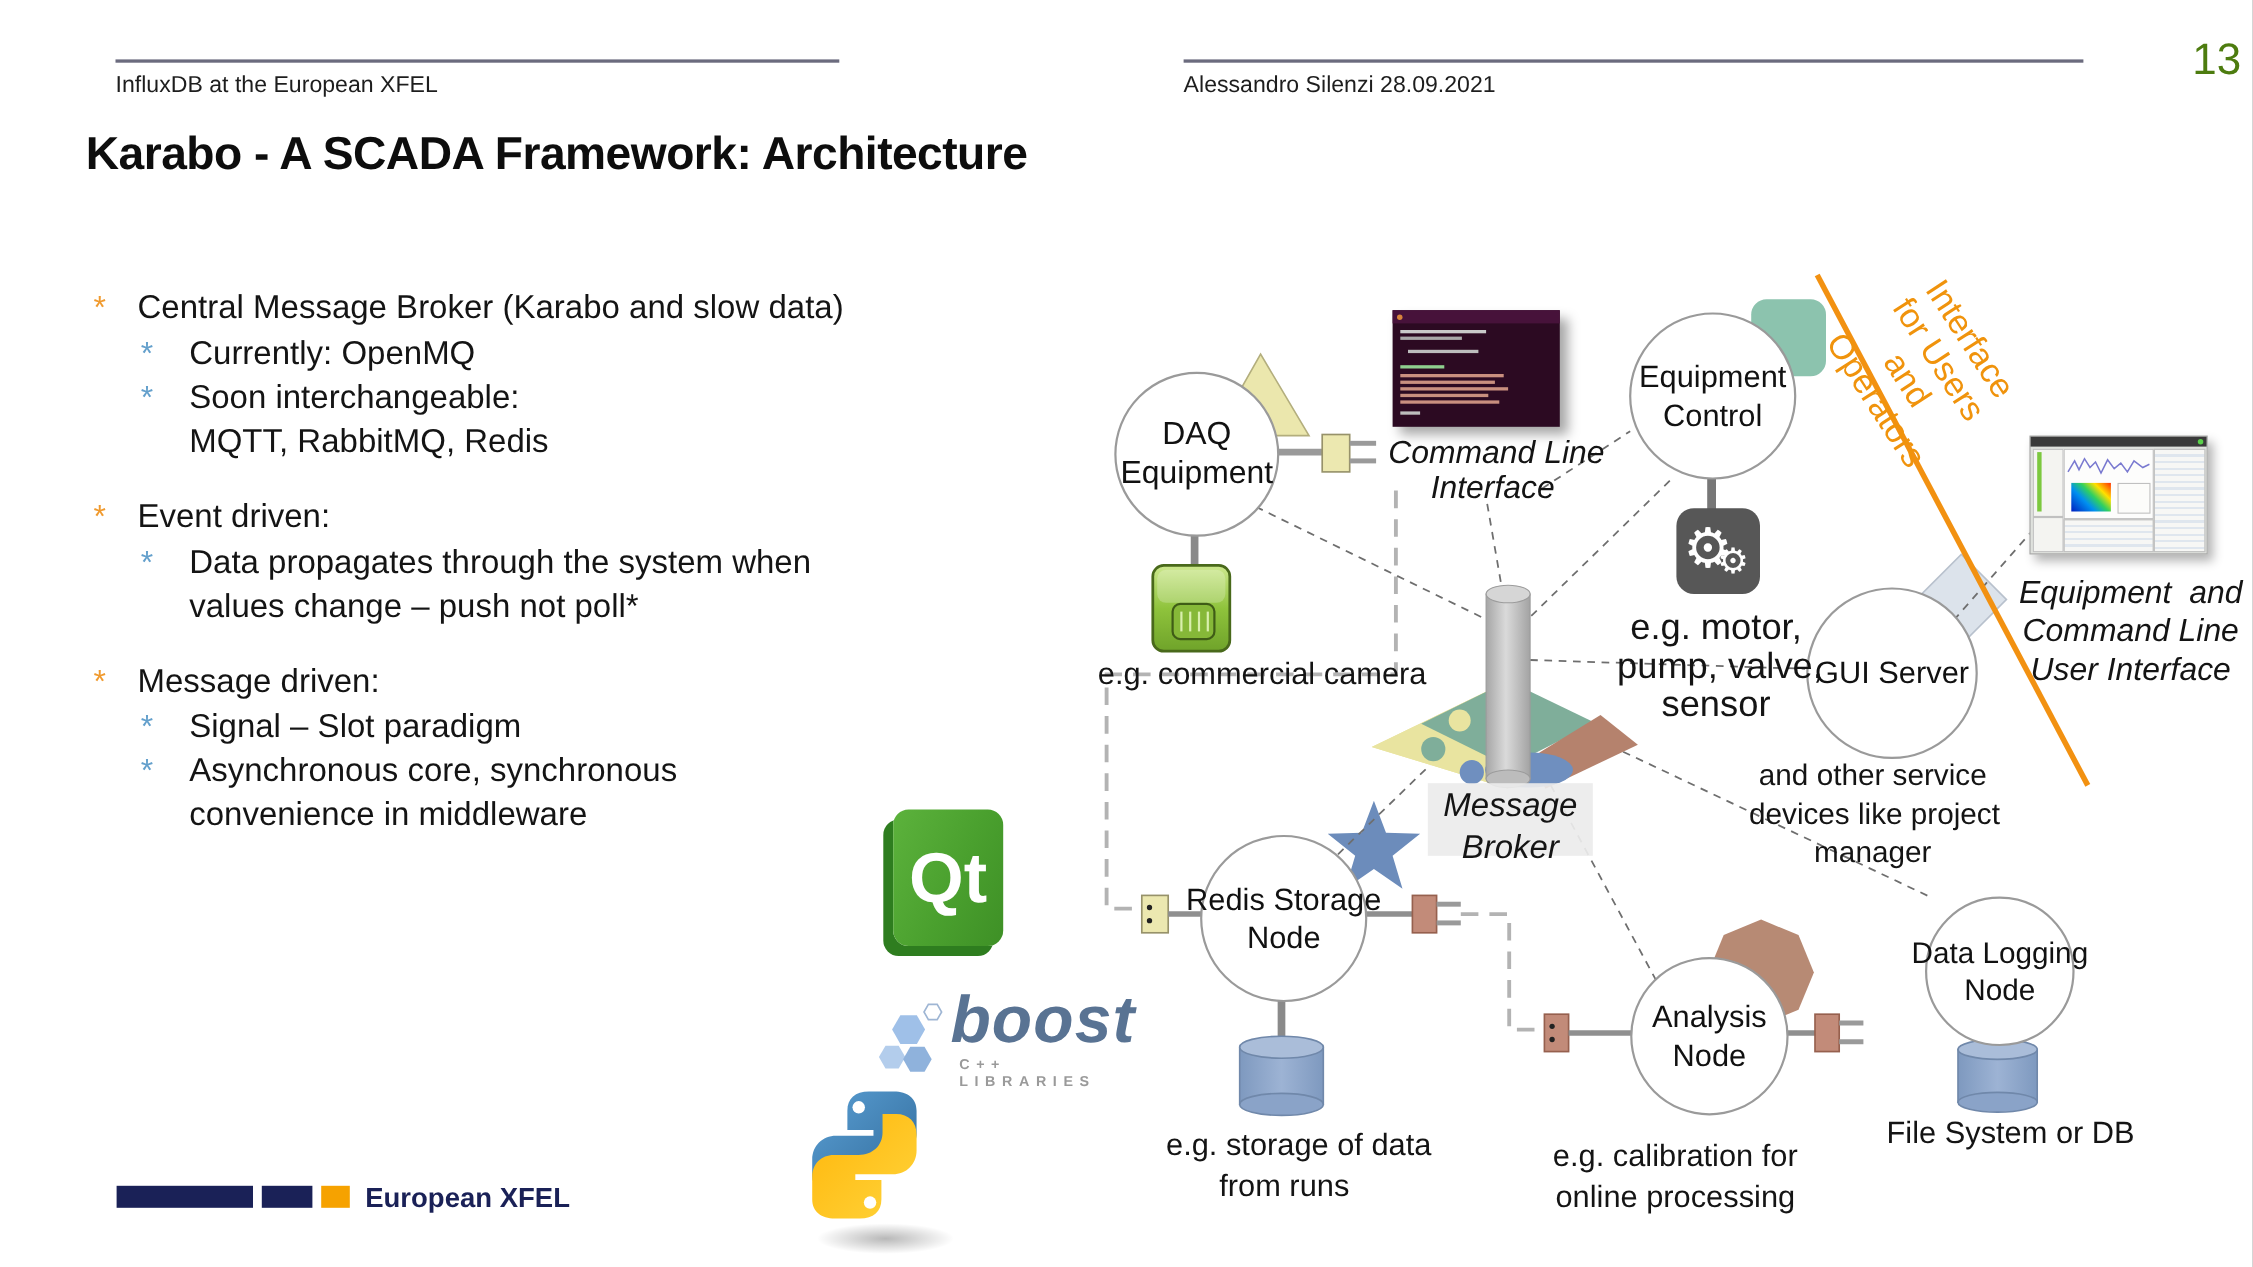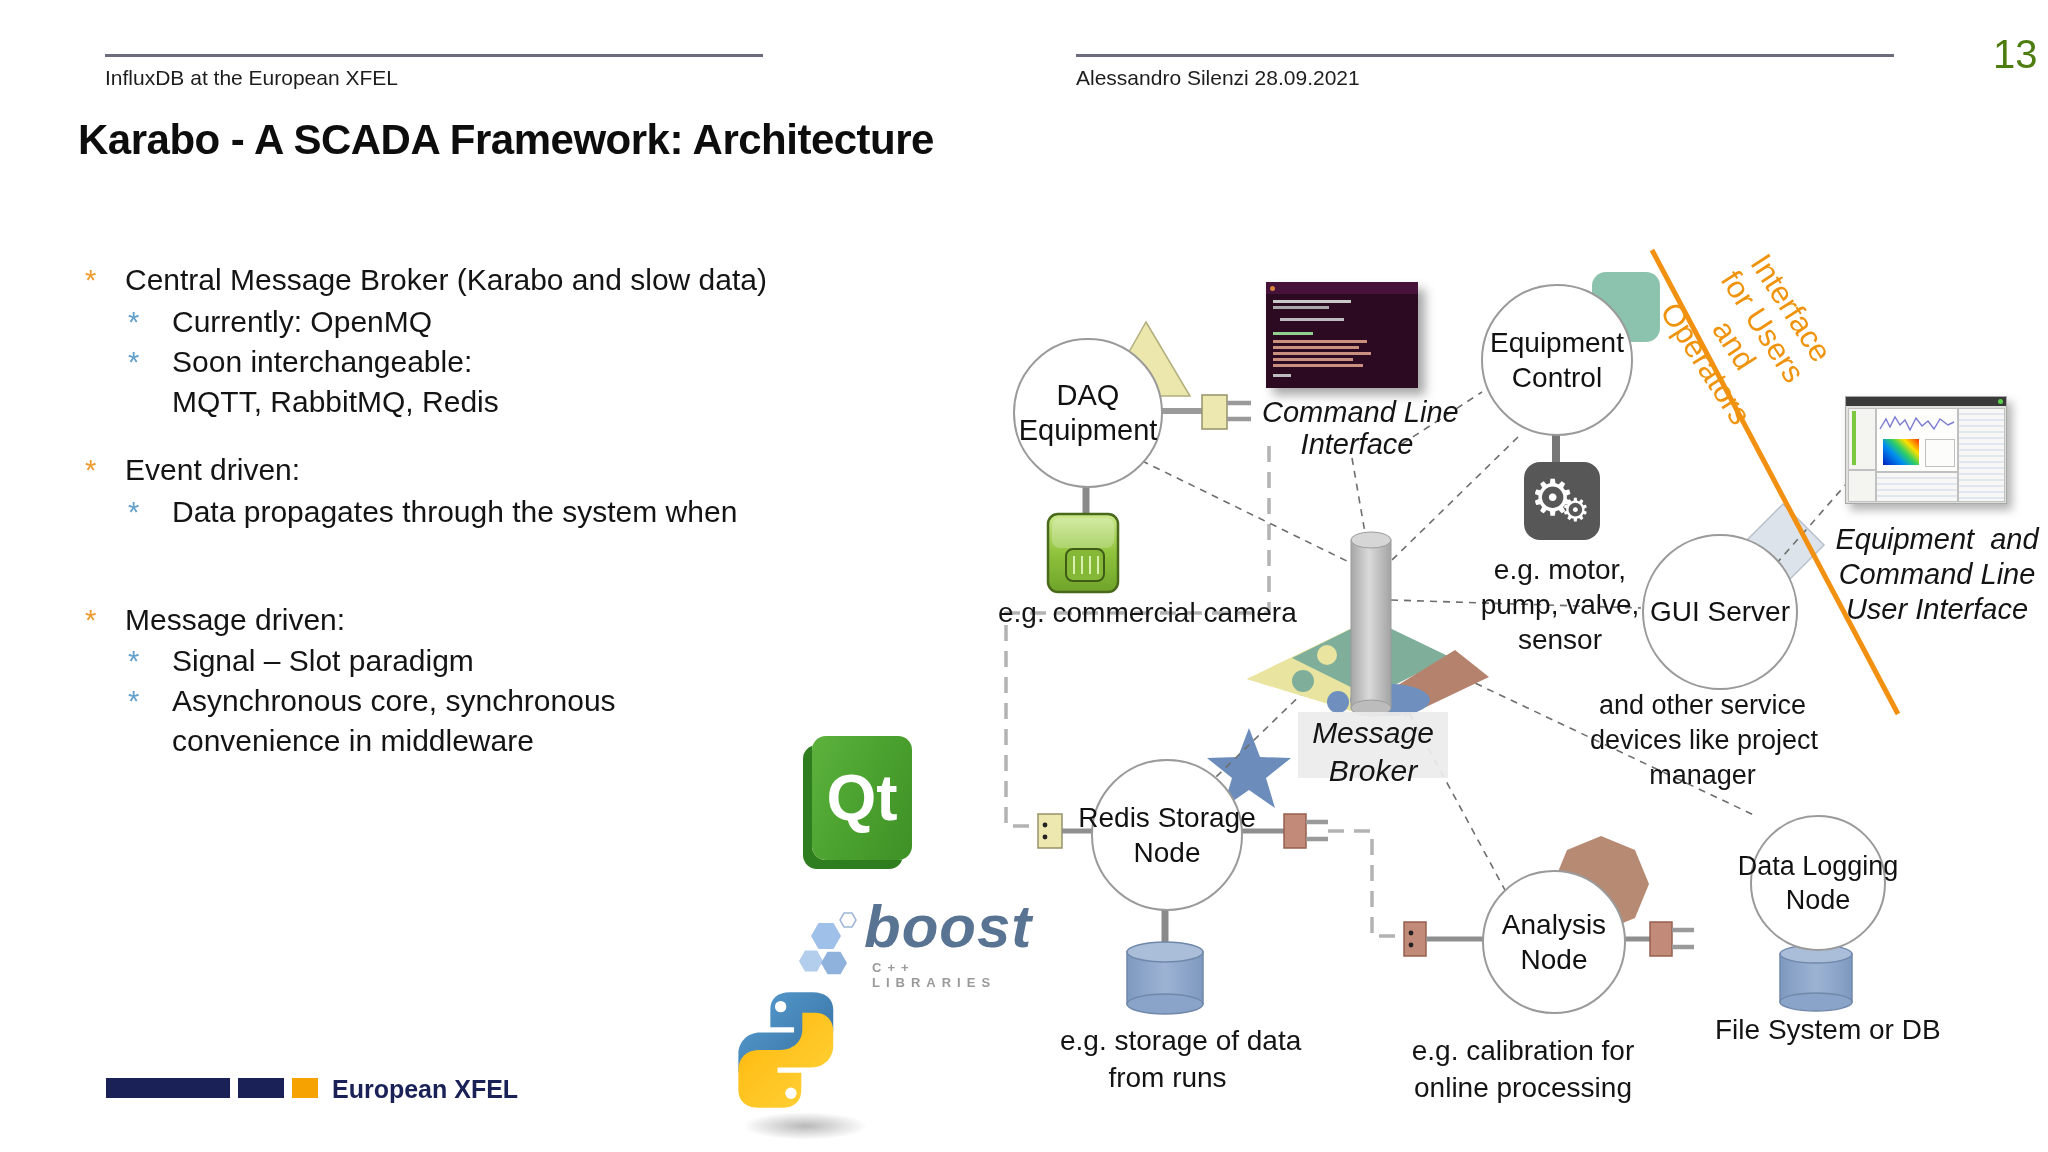--- a/index.html
+++ b/index.html
@@ -86,20 +86,23 @@
     <span class="btext">MQTT, RabbitMQ, Redis</span>
   </div>
   <div class="brow" style="left:85px;top:452px;">
     <span class="mk mk1 mk-o">*</span>
     <span class="btext">Event driven:</span>
   </div>
   <div class="brow" style="left:128px;top:494px;">
     <span class="mk mk2 mk-b">*</span>
     <span class="btext">Data propagates through the system when</span>
   </div>
+  <div class="brow" style="left:172px;top:534px;">
+    <span class="btext">values change – push not poll*</span>
+  </div>
   <div class="brow" style="left:85px;top:602px;">
     <span class="mk mk1 mk-o">*</span>
     <span class="btext">Message driven:</span>
   </div>
   <div class="brow" style="left:128px;top:643px;">
     <span class="mk mk2 mk-b">*</span>
     <span class="btext">Signal – Slot paradigm</span>
   </div>
   <div class="brow" style="left:128px;top:683px;">
     <span class="mk mk2 mk-b">*</span>
@@ -292,21 +295,21 @@
 
   <div class="cap ital" style="left:1262px;top:396px;width:190px;font-size:29px;line-height:32px;">
     <span class="ln">Command Line</span>
     <span class="ln">Interface</span>
   </div>
 
   <div class="cap" style="left:998px;top:597px;width:280px;font-size:28px;text-align:left;">
     <span class="ln">e.g. commercial camera</span>
   </div>
 
-  <div class="cap" style="left:1470px;top:552px;width:180px;font-size:28px;line-height:35px;">
+  <div class="cap" style="left:1470px;top:552px;width:180px;font-size:33px;line-height:35px;">
     <span class="ln">e.g. motor,</span>
     <span class="ln">pump, valve,</span>
     <span class="ln">sensor</span>
   </div>
 
   <div class="cap ital" style="left:1832px;top:522px;width:210px;font-size:29px;line-height:35px;">
     <span class="ln">Equipment  and</span>
     <span class="ln">Command Line</span>
     <span class="ln">User Interface</span>
   </div>

